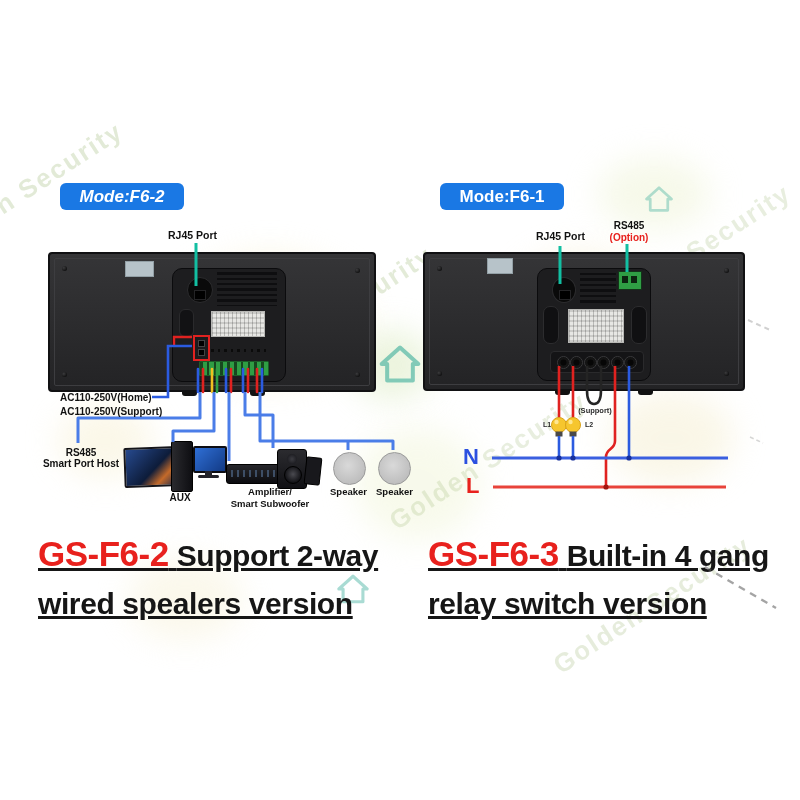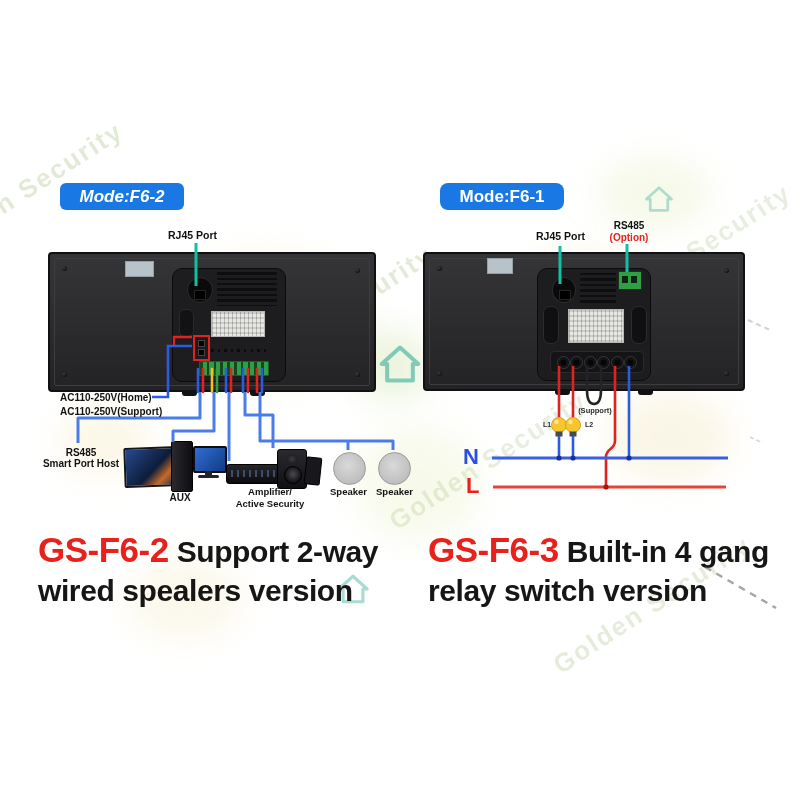--- a/index.html
+++ b/index.html
@@ -65,22 +65,22 @@
   .spk-box .tweeter{position:absolute;left:9px;top:4px;width:10px;height:10px;border-radius:50%;background:radial-gradient(circle,#3c3c42,#121216);}
   .spk-side{position:absolute;left:305px;top:457px;width:14px;height:26px;background:#18181c;border:1px solid #000;border-radius:2px;transform:rotate(6deg);z-index:3;}
   .spk-circle{position:absolute;width:31px;height:31px;border-radius:50%;
               background:radial-gradient(circle at 45% 40%,#d9d9d9,#bdbdbd 75%,#a8a8a8);border:1px solid #9a9a9a;z-index:3;}
 
   
   .nl{position:absolute;font-size:22px;font-weight:800;z-index:6;}
   .tiny{position:absolute;font-size:7px;font-weight:bold;color:#2b2b2b;z-index:6;white-space:nowrap;}
 
   
-  .caption{position:absolute;width:372px;font-size:30px;line-height:39px;font-weight:700;
-           color:#161616;letter-spacing:-0.4px;z-index:3;}
+  .caption{position:absolute;width:372px;font-size:30px;line-height:48px;font-weight:700;
+           color:#161616;letter-spacing:-0.4px;z-index:3;text-decoration:underline;}
   .caption .model{color:#e8211d;font-weight:800;font-size:35px;letter-spacing:-0.5px;}
 
   .wiring{position:absolute;left:0;top:0;z-index:5;pointer-events:none;}
 </style>
 </head>
 <body>
 
 <div class="stage">
 
   <div class="wm-layer">
@@ -158,35 +158,35 @@
   <div class="amp">
       <div class="face"></div>
     </div>
   <div class="spk-box">
     <div class="woofer"></div>
     <div class="tweeter"></div>
   </div>
   <div class="spk-side"></div>
   <div class="lbl lbl-center" style="left:218px;top:486px;width:104px;font-size:9.5px;line-height:12px;">
     <div>Amplifier/</div>
-    <div>Active Security</div>
+    <div>Smart Subwoofer</div>
   </div>
 
   <div class="spk-circle" style="left:333px;top:452px;"></div>
   <div class="spk-circle" style="left:378px;top:452px;"></div>
   <div class="lbl lbl-center" style="left:325px;top:486px;width:47px;font-size:9.5px;">Speaker</div>
   <div class="lbl lbl-center" style="left:371px;top:486px;width:47px;font-size:9.5px;">Speaker</div>
 
   <div class="caption" style="left:38px;top:530px;">
     <span class="model">GS-F6-2</span>
     <span> </span>
     <span>Support 2-way wired spealers version</span>
   </div>
 
-  <div class="badge" style="left:440px;top:183px;border-radius:8px;">Mode:F6-1</div>
+  <div class="badge" style="left:440px;top:183px;">Mode:F6-1</div>
 
   <div class="lbl" style="left:536px;top:230px;">RJ45 Port</div>
   <div class="lbl lbl-center" style="left:600px;top:220px;width:58px;font-size:10px;line-height:12px;">
     <div>RS485</div>
     <div class="red-text">(Option)</div>
   </div>
 
   <div class="device" style="left:423px;top:252px;width:318px;height:135px;">
     <div class="device-inner"></div>
     <div class="sticker-top" style="left:62px;top:4px;width:24px;height:14px;"></div>

